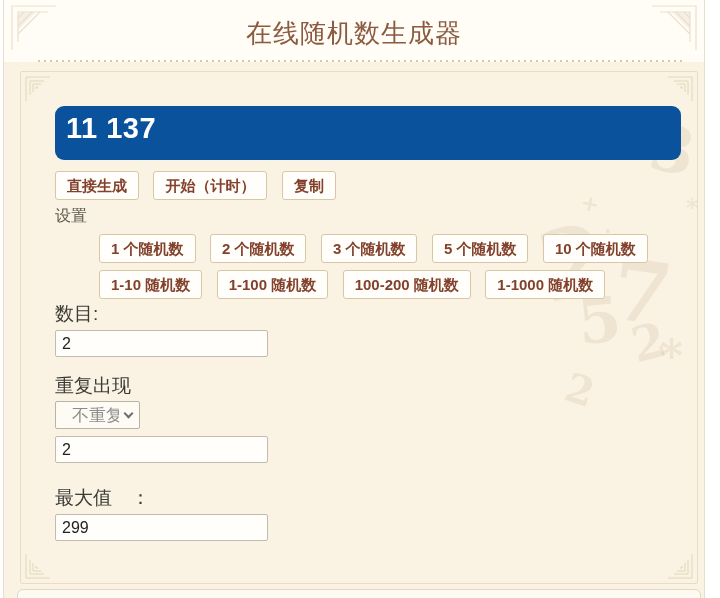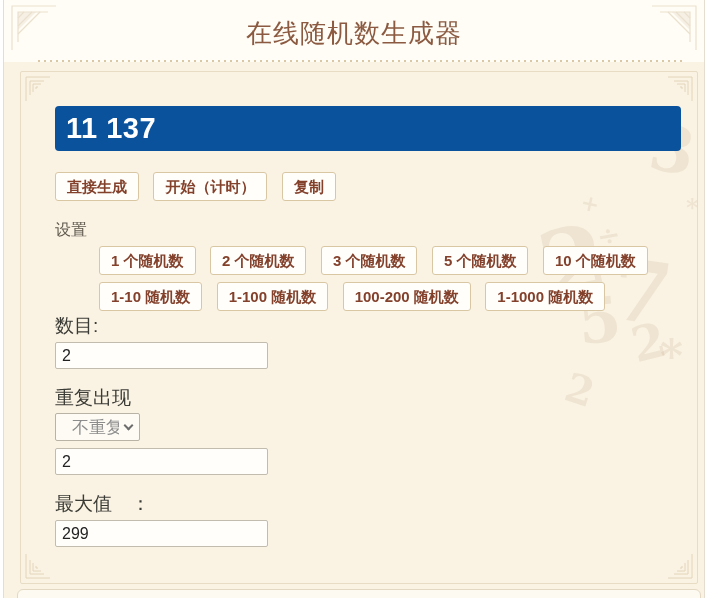--- a/index.html
+++ b/index.html
@@ -41,41 +41,41 @@
     border: 1px solid #e8dcc4; border-radius: 2px;
   }
   .orn-inner { position: absolute; opacity: 0.85; }
   .orn-inner.tl { left: 4px; top: 4px; }
   .orn-inner.tr { right: 4px; top: 4px; transform: scaleX(-1); }
   .orn-inner.bl { left: 4px; bottom: 4px; transform: scaleY(-1); }
   .orn-inner.br { right: 4px; bottom: 4px; transform: scale(-1,-1); }
   .panel-inner { padding: 34px 16px 0 34px; position: relative; }
   
   .result-banner {
-    height: 45px; background: #0a529c; border-radius: 4px;
+    height: 54px; background: #0a529c; border-radius: 9px;
     color: #ffffff; font-size: 29px; font-weight: bold;
     line-height: 45px; padding-left: 11px; letter-spacing: 0.5px;
   }
   
   .btn {
     display: inline-block; vertical-align: top;
     background: #fffefa; border: 1px solid #d9c7a4; border-radius: 3px;
     color: #83412c; font-weight: bold; font-size: 15px; line-height: 17px;
     padding: 5px 11px; margin-right: 10px; cursor: pointer;
     font-family: "Liberation Sans", "DejaVu Sans", sans-serif;
   }
-  .row-actions { margin-top: 21px; }
-  .settings-label { margin-top: 19px; font-size: 16px; line-height: 19px; color: #5f594e; }
+  .row-actions { margin-top: 11px; }
+  .settings-label { margin-top: 8px; font-size: 16px; line-height: 19px; color: #5f594e; font-family: Liberation Mono, monospace; }
   .preset-row { margin-top: 7px; margin-left: 44px; }
   
   .form-label { font-size: 19px; line-height: 18px; color: #3b3b35; }
   .lbl-count { margin-top: 6px; }
   .lbl-repeat { margin-top: 20px; }
   .lbl-min { margin-top: 12px; }
-  .lbl-max { margin-top: 20px; }
+  .lbl-max { margin-top: 26px; }
   .text-input {
     display: block; margin-top: 7px; width: 213px; height: 27px;
     background: #fffefb; border: 1px solid #c2bcae; border-radius: 2px;
     font-size: 16px; color: #222222; padding: 0 6px;
     font-family: "Liberation Sans", "DejaVu Sans", sans-serif;
   }
   .select-wrap { position: relative; margin-top: 6px; width: 85px; height: 28px; }
   .repeat-select {
     width: 100%; height: 100%; appearance: none; -webkit-appearance: none;
     background: #fdfbf4; border: 1px solid #b9b3a6; border-radius: 2px;

